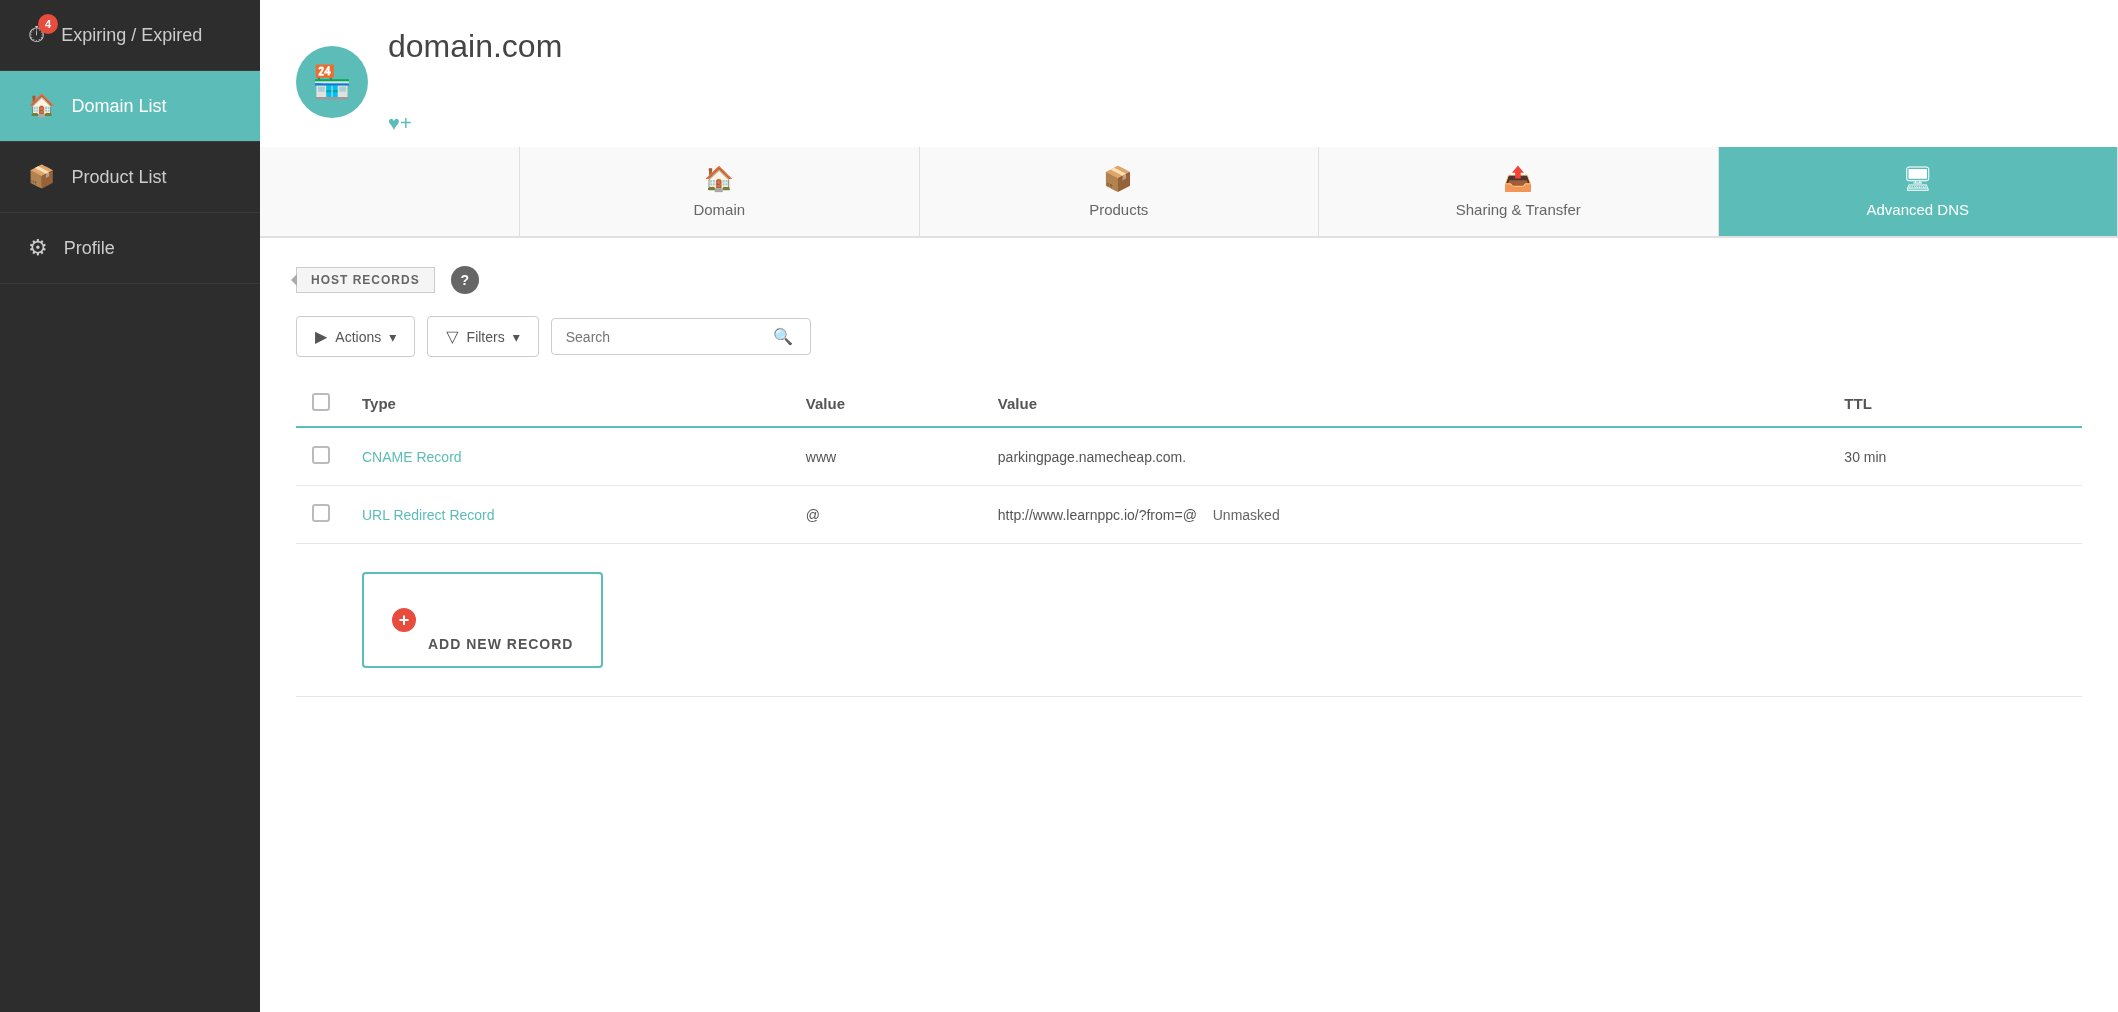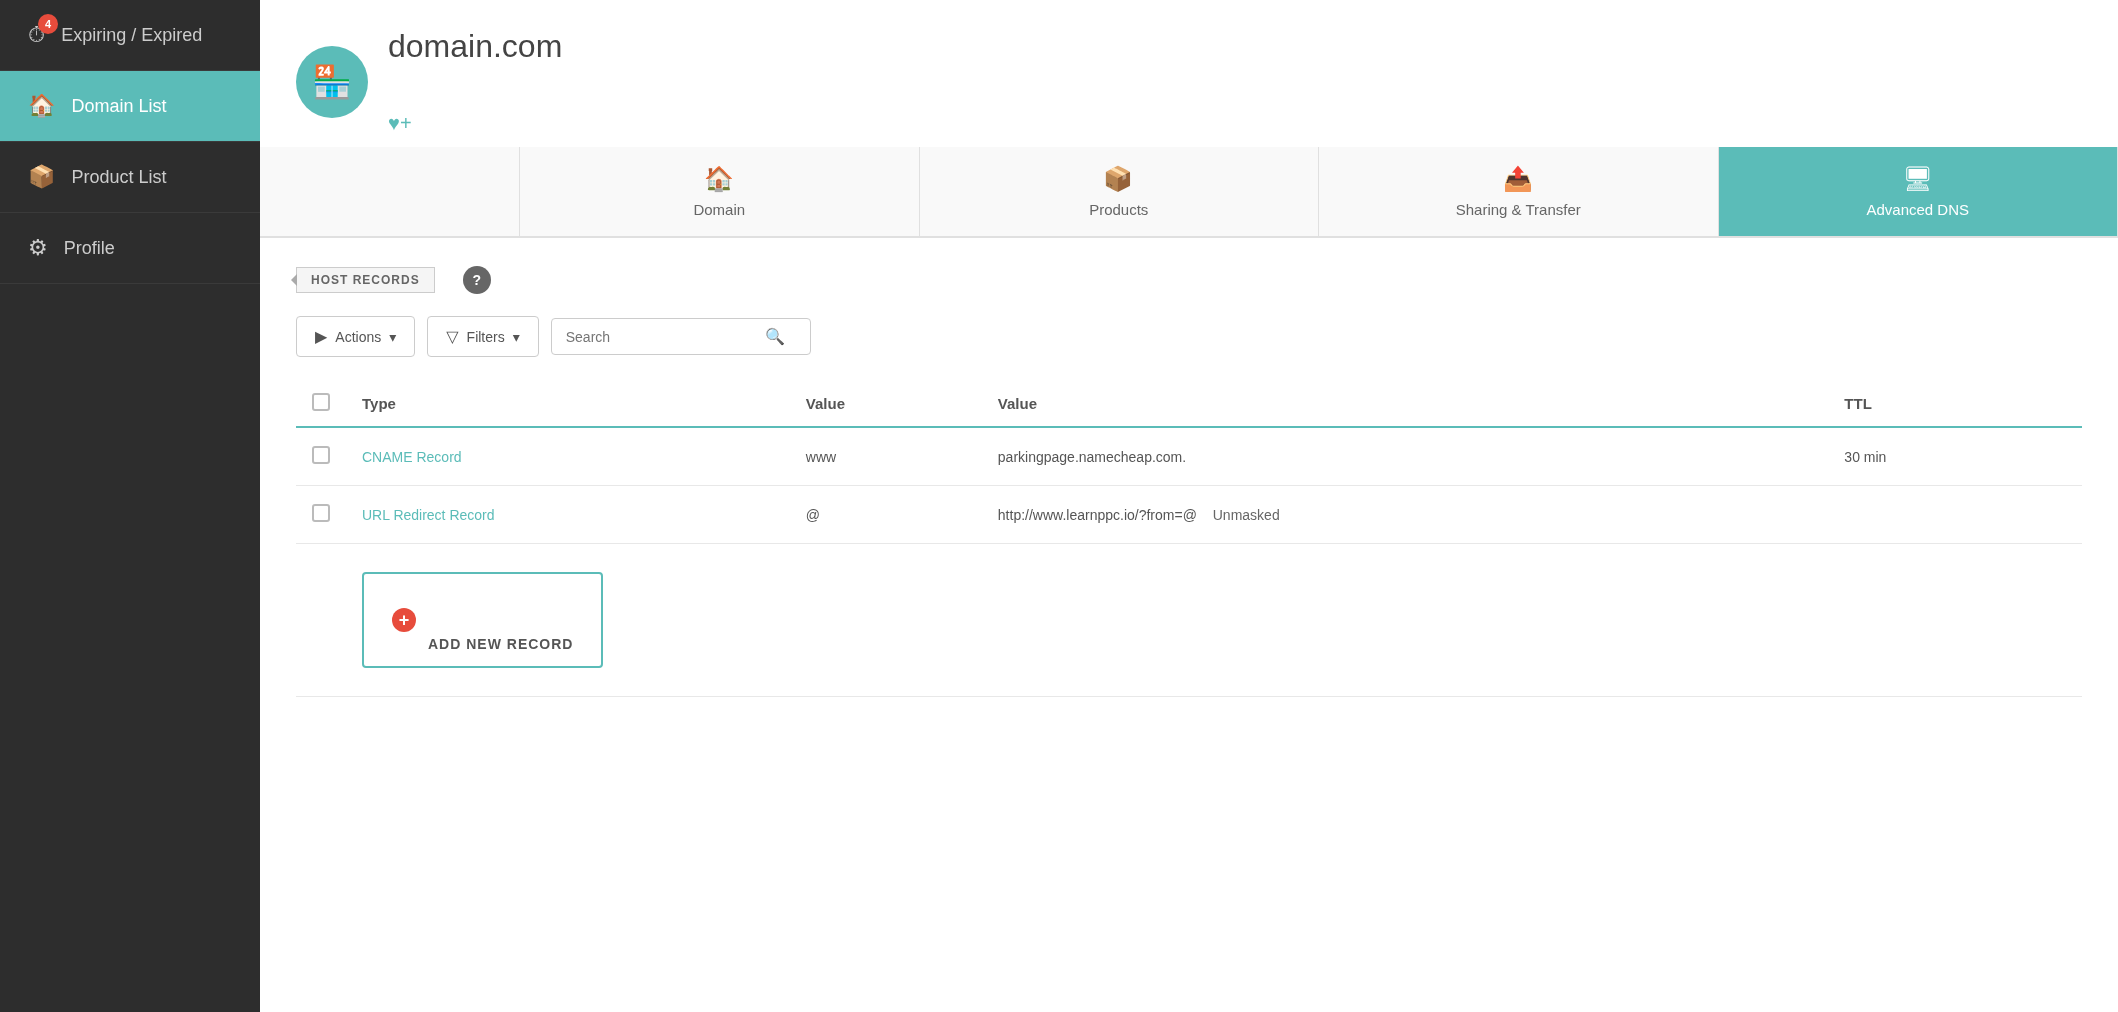--- a/index.html
+++ b/index.html
@@ -121,21 +121,21 @@
     .tab .tab-icon { font-size: 24px; }
 
     
     .content {
       padding: 28px 36px;
       flex: 1;
     }
     .section-header {
       display: flex;
       align-items: center;
-      gap: 28px;
+      gap: 16px;
       margin-bottom: 22px;
     }
     .section-badge {
       background: #f5f5f5;
       border: 1px solid #ccc;
       color: #666;
       font-size: 12px;
       font-weight: 600;
       padding: 5px 14px;
       letter-spacing: 1px;
@@ -189,20 +189,21 @@
       font-family: inherit;
     }
     .btn .btn-icon { font-size: 16px; }
     .search-box {
       display: flex;
       align-items: center;
       border: 1px solid #ccc;
       border-radius: 4px;
       background: #fff;
       padding: 8px 14px;
+      gap: 8px;
       min-width: 260px;
     }
     .search-box input {
       border: none;
       outline: none;
       font-size: 14px;
       color: #555;
       background: transparent;
       width: 200px;
     }

